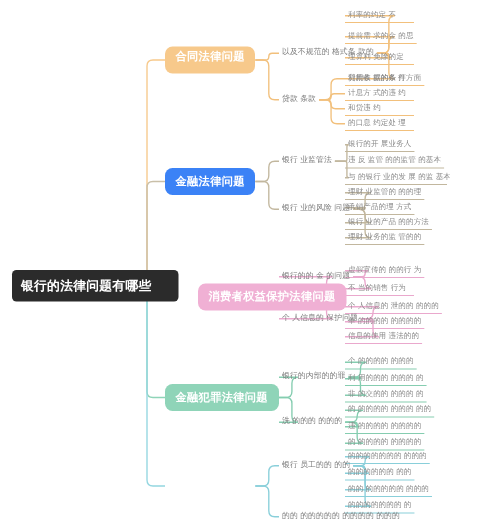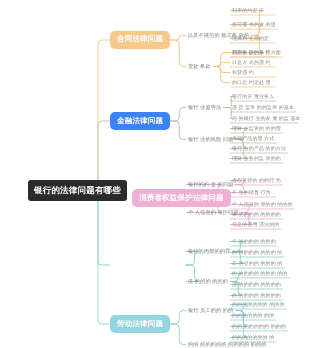--- a/index.html
+++ b/index.html
@@ -31,23 +31,22 @@
     box-sizing: border-box;
     white-space: nowrap;
   }
   .root {
     background: #2b2b2b;
     color: #ffffff;
     border-radius: 3px;
     font-size: 8.5px;
     font-weight: bold;
     letter-spacing: 0.2px;
-    padding: 5px 6px 6px 6px;
+    padding: 5px 18px 6px 6px;
     line-height: 10px;
-    margin-left: 20px;
   }
   .topic {
     color: #ffffff;
     border-radius: 5px;
     font-size: 7.5px;
     font-weight: bold;
     letter-spacing: 0.2px;
     padding: 4px 7px 5px 7px;
     line-height: 9px;
   }
@@ -170,28 +169,28 @@
     <div class="node leaf" style="left: 230px; top: 144px;">银行 业的产品 的的方法</div>
     <div class="node leaf" style="left: 230px; top: 154px;">理财 业务的监 管的的</div>
     <div class="node topic" style="left: 110px; top: 189px; background: rgb(240, 176, 212); margin-left: 22px;">消费者权益保护法律问题</div>
     <div class="node sub" style="left: 186px; top: 180px;">银行的的 金 的问题</div>
     <div class="node leaf" style="left: 230px; top: 176px;">虚假宣传的 的的行 为</div>
     <div class="node leaf" style="left: 230px; top: 188px;">不 当的销售 行为</div>
     <div class="node sub" style="left: 186px; top: 208px;">个 人信息的 保护问题</div>
     <div class="node leaf" style="left: 230px; top: 200px;">个 人信息的 泄的的 的的的</div>
     <div class="node leaf" style="left: 230px; top: 210px;">单 的的的的 的的的的</div>
     <div class="node leaf" style="left: 230px; top: 220px;">信息的使用 违法的的</div>
+    <div class="node topic" style="left: 110px; top: 256px; background: rgb(143, 212, 184);">金融犯罪法律问题</div>
     <div class="node sub" style="left: 186px; top: 247px;">银行的内部的的罪</div>
     <div class="node leaf" style="left: 230px; top: 237px;">个 的的的的 的的的</div>
     <div class="node leaf" style="left: 230px; top: 248px;">利 用的的的 的的的 的</div>
     <div class="node leaf" style="left: 230px; top: 259px;">非 的交的的 的的的 的</div>
     <div class="node sub" style="left: 186px; top: 277px;">洗 的的的 的的的</div>
     <div class="node leaf" style="left: 230px; top: 269px;">的 的的的的 的的的 的的</div>
     <div class="node leaf" style="left: 230px; top: 280px;">违 的的的的 的的的的</div>
     <div class="node leaf" style="left: 230px; top: 291px;">的 的的的的 的的的的</div>
-    <div class="node topic" style="left: 110px; top: 315px; background: rgb(147, 214, 224);">劳动法律问题</div>
     <div class="node sub" style="left: 186px; top: 306px;">银行 员工的的 的的</div>
     <div class="node leaf" style="left: 230px; top: 300px;">的的的的的的的 的的的</div>
     <div class="node leaf" style="left: 230px; top: 311px;">的的的的的的 的的</div>
     <div class="node leaf" style="left: 230px; top: 322px;">的的 的的的的的 的的的</div>
     <div class="node leaf" style="left: 230px; top: 333px;">的的的的的的的 的</div>
     <div class="node sub" style="left: 186px; top: 340px;">的的 的的的的的 的的的的 的的的</div>
   </div>
 
 </body></html>

